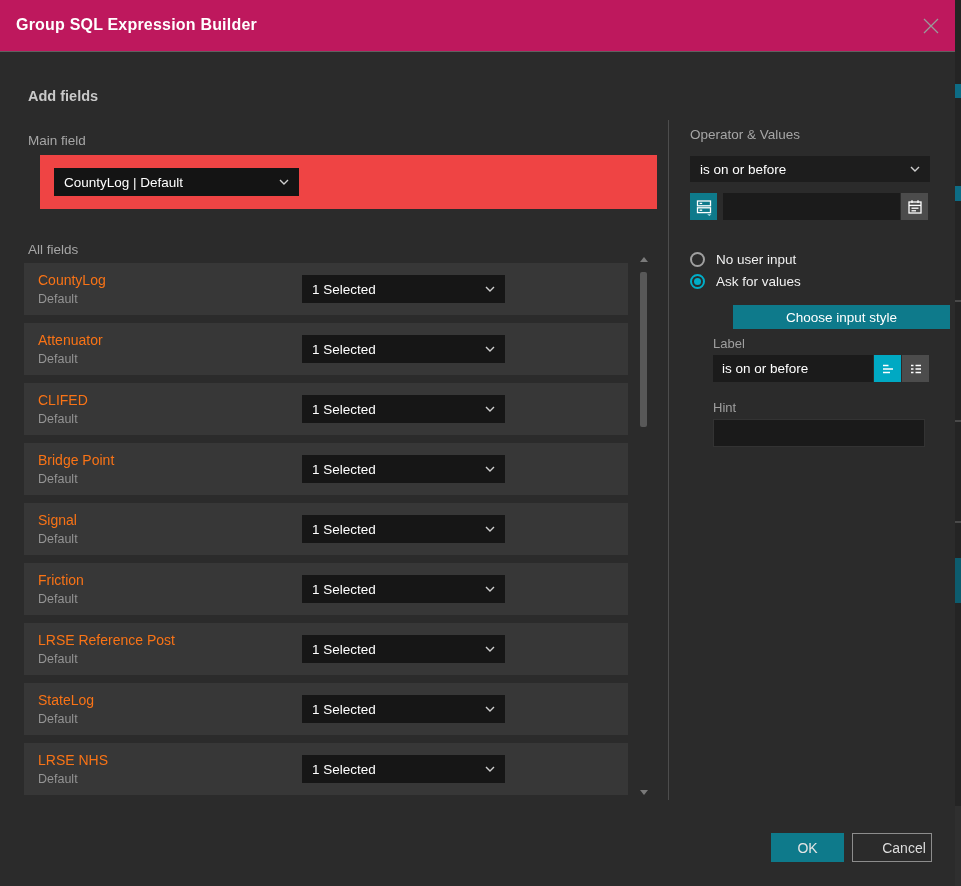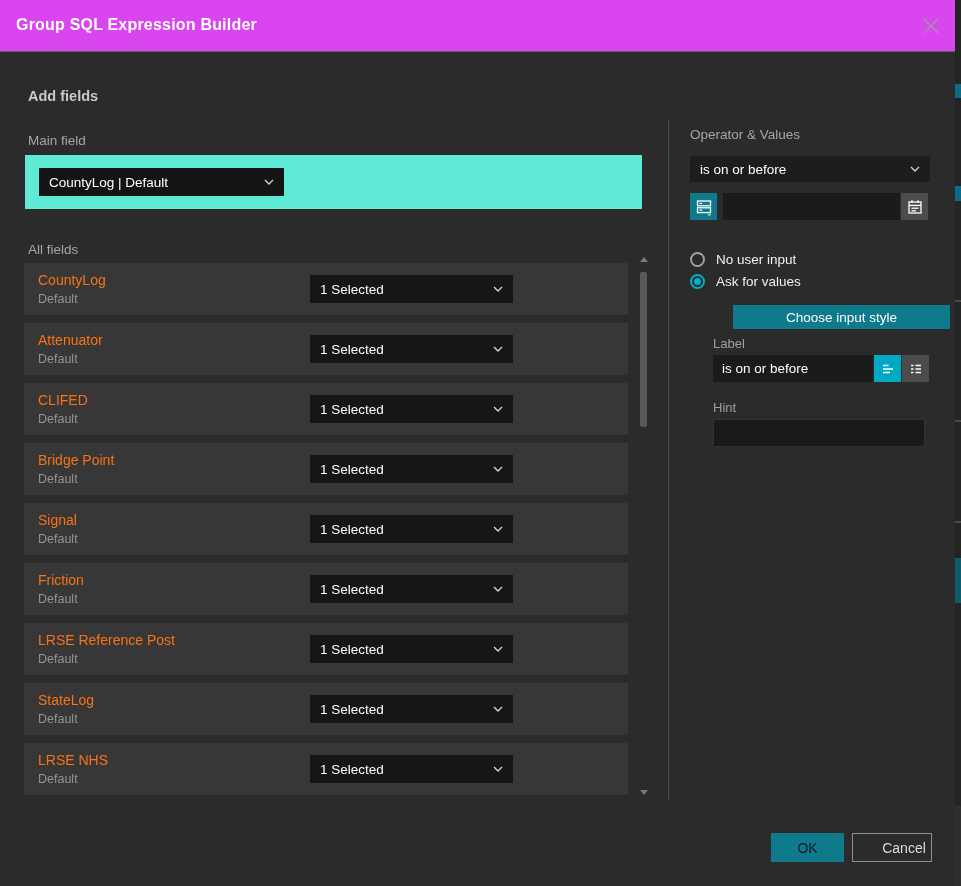--- a/index.html
+++ b/index.html
@@ -5,47 +5,47 @@
   * { margin:0; padding:0; box-sizing:border-box; }
   html,body { background:#1e1e1e; }
   body { font-family:"Liberation Sans", sans-serif; }
   .dialog {
     position:relative; width:961px; height:886px;
     background:#2b2b2b; color:#fff; overflow:hidden;
   }
   
   .titlebar {
     position:absolute; left:0; top:0; width:955px; height:52px;
-    background:#d946ef; border-bottom:1px solid #606060;
+    background:#be185d; border-bottom:1px solid #606060;
   }
   .title {
     position:absolute; left:16px; top:16px;
     font-size:16px; font-weight:bold; color:#ffffff; letter-spacing:.2px;
   }
   .close-btn { position:absolute; right:14px; top:16px; width:20px; height:20px; cursor:pointer; }
   
   .h-add { position:absolute; left:28px; top:88px; font-size:14.5px; font-weight:bold; color:#c9c9c9; }
   .h-sub { position:absolute; font-size:13.5px; font-weight:normal; color:#a6a6a6; }
   
-  .mainfield-box { position:absolute; left:25px; top:155px; width:617px; height:54px; background:#5eead4; }
+  .mainfield-box { position:absolute; left:40px; top:155px; width:617px; height:54px; background:#ef4444; }
   .select {
     position:absolute; height:28px; background:#141414; color:#fff;
     font-size:13.5px; display:flex; align-items:center; padding:0 10px; cursor:pointer;
   }
   .select .chev { margin-left:auto; flex:0 0 auto; }
   .sel-label { white-space:nowrap; overflow:hidden; }
   .mf-sel-1 { left:14px; top:13px; width:245px; }
   .mf-sel-2 { left:273px; top:13px; width:206px; }
   .cal-amber { color:#f0b400; margin-right:9px; flex:0 0 auto; }
   
   .list { position:absolute; left:24px; top:263px; width:604px; }
   .row { position:relative; width:604px; height:52px; background:#373737; margin-bottom:8px; }
   .row-name { position:absolute; left:14px; top:9px; font-size:14px; color:#f97316; }
   .row-sub  { position:absolute; left:14px; top:29px; font-size:12.5px; color:#949494; }
-  .row-select { left:286px; top:12px; width:203px; background:#161616; }
+  .row-select { left:278px; top:12px; width:203px; background:#161616; }
   
   .sb-thumb { position:absolute; left:640px; top:272px; width:7px; height:155px; background:#585858; border-radius:2px; }
   .sb-up, .sb-down { position:absolute; left:640px; width:0; height:0; border-left:4px solid transparent; border-right:4px solid transparent; }
   .sb-up   { top:257px; border-bottom:5px solid #7a7a7a; }
   .sb-down { top:790px; border-top:5px solid #7a7a7a; }
   
   .vdivider { position:absolute; left:668px; top:120px; width:1px; height:680px; background:#4d4d4d; }
   
   .op-title { left:690px; top:127px; }
   .op-select { left:690px; top:156px; width:240px; background:#1d1d1d; height:26px; }
@@ -70,21 +70,21 @@
     align-items:center; justify-content:center; cursor:pointer;margin-left:20px;
   }
   .small-label { position:absolute; font-size:13px; color:#9f9f9f; }
   .label-input { position:absolute; left:713px; top:355px; width:160px; height:27px; background:#1b1b1b; border:none; color:#fff; font-size:13.5px; padding:0 9px; font-family:"Liberation Sans",sans-serif; }
   .label-align-btn { left:874px; top:355px; }
   .label-list-btn  { left:902px; top:355px; }
   .hint-input { position:absolute; left:713px; top:419px; width:212px; height:28px; background:#1a1a1a; border:1px solid #333; color:#fff; font-size:13px; padding:0 8px; font-family:"Liberation Sans",sans-serif; }
   
   .ok-btn {
     position:absolute; left:771px; top:833px; width:73px; height:29px;
-    background:#0e7a8b; color:#0f172a; font-size:14px; display:flex; align-items:center; justify-content:center; cursor:pointer;
+    background:#0e7a8b; color:#e5e5e5; font-size:14px; display:flex; align-items:center; justify-content:center; cursor:pointer;
   }
   .cancel-btn {
     position:absolute; left:852px; top:833px; width:80px; height:29px;
     background:transparent; border:1px solid #8d8d8d; color:#dcdcdc; font-size:14px;
     display:flex; align-items:center; justify-content:center; cursor:pointer;padding-left:24px;
   }
   
   .edge-strip { position:absolute; right:0; top:0; width:6px; height:886px; background:#242424; }
   .edge-seg { position:absolute; right:0; width:6px; }
 </style>

